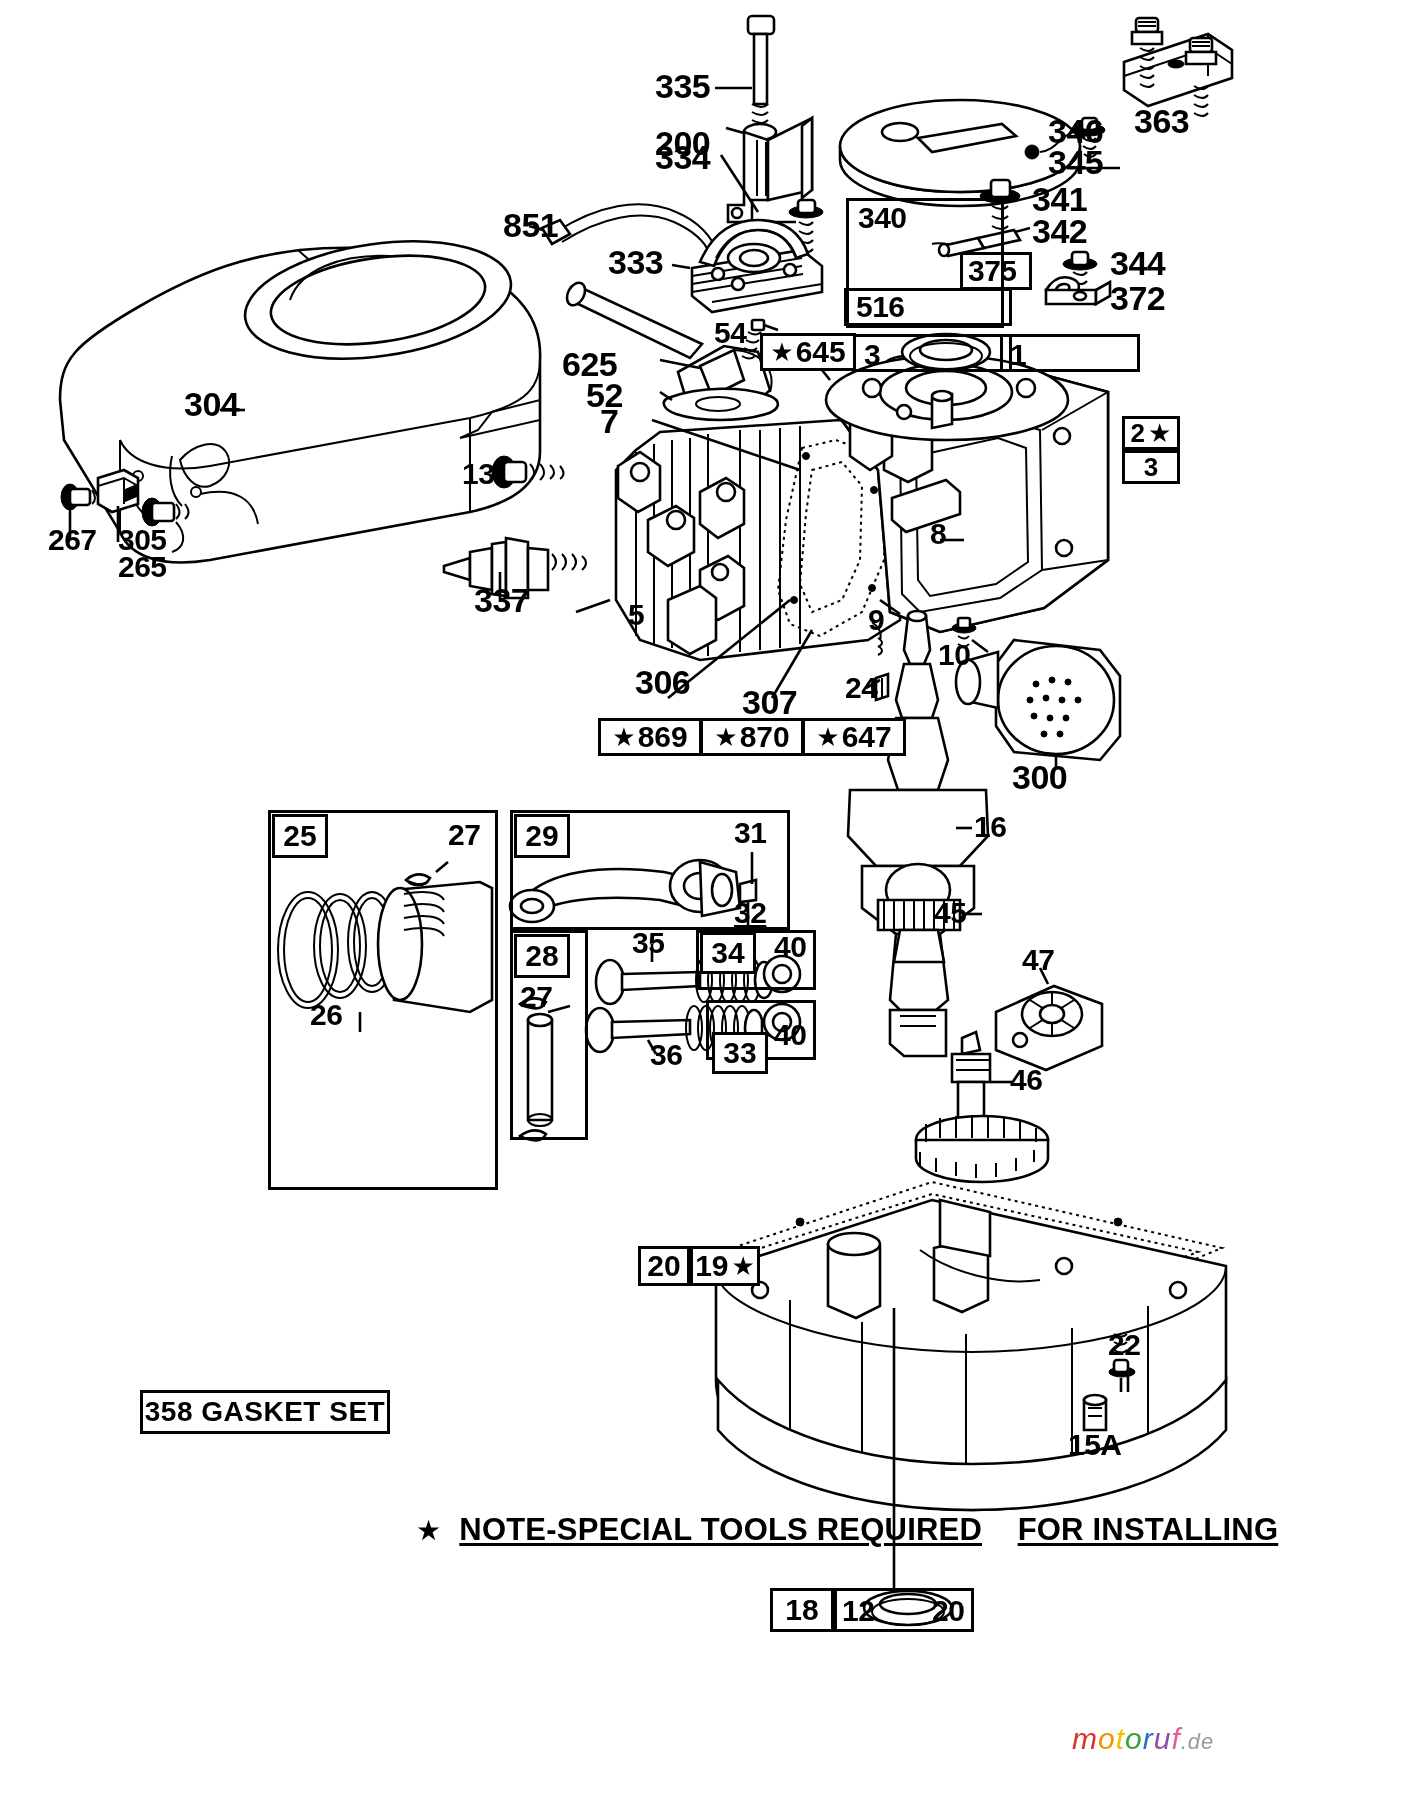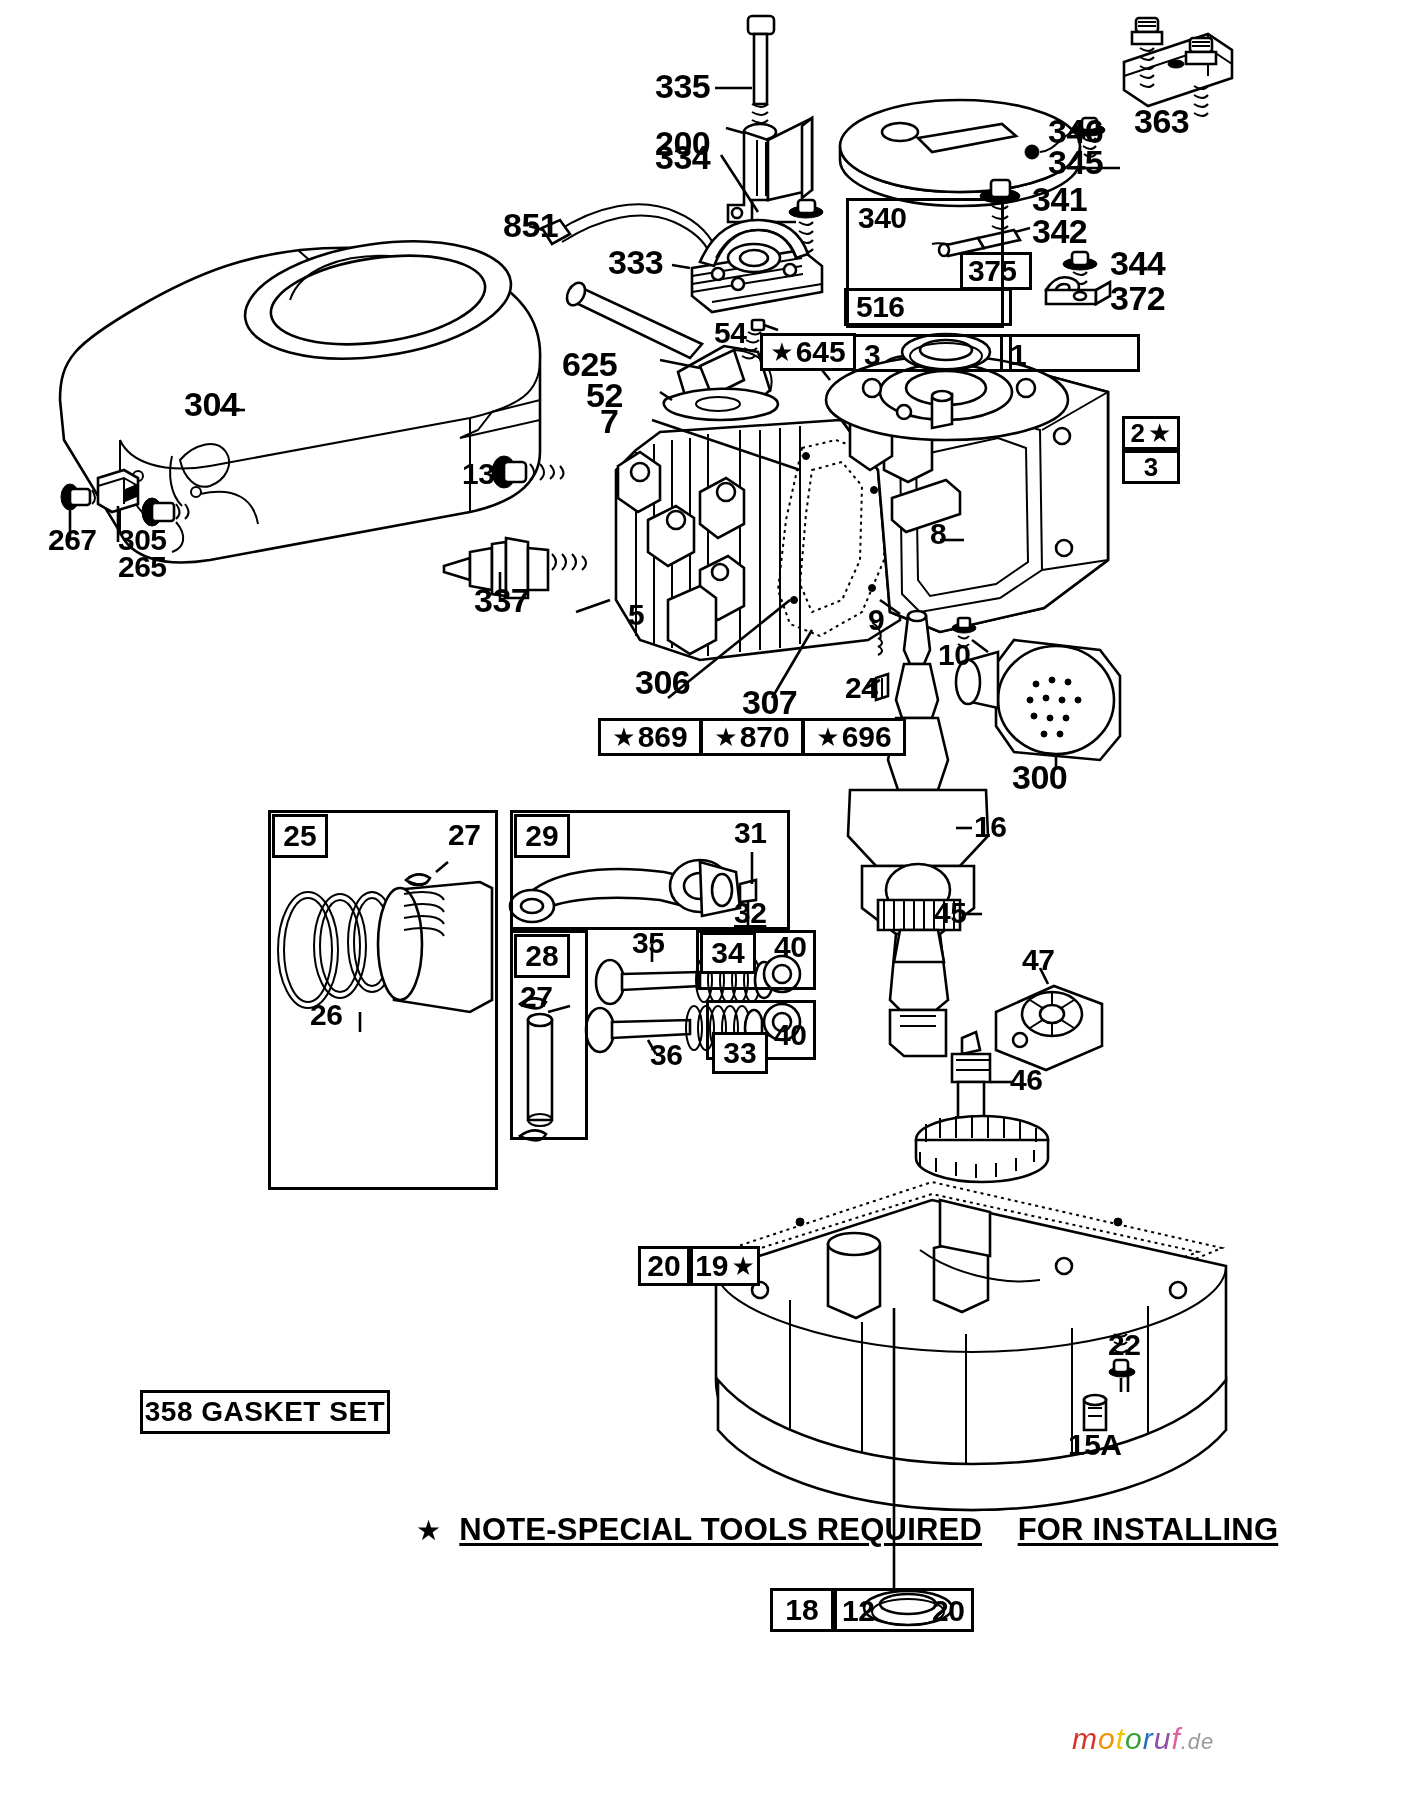--- a/index.html
+++ b/index.html
@@ -586,21 +586,21 @@
   <div class="boxlbl s30" style="left:598px;top:718px;width:104px;height:38px;gap:2px;">
     <span class="star">★</span>
     <span>869</span>
   </div>
   <div class="boxlbl s30" style="left:700px;top:718px;width:104px;height:38px;gap:2px;">
     <span class="star">★</span>
     <span>870</span>
   </div>
   <div class="boxlbl s30" style="left:802px;top:718px;width:104px;height:38px;gap:2px;">
     <span class="star">★</span>
-    <span>696</span>
+    <span>647</span>
   </div>
 
   <div class="boxlbl s30" style="left:638px;top:1246px;width:52px;height:40px;">20</div>
   <div class="boxlbl s30" style="left:690px;top:1246px;width:70px;height:40px;gap:3px;">
     <span>19</span>
     <span class="star">★</span>
   </div>
 
   <div class="boxlbl s30" style="left:770px;top:1588px;width:64px;height:44px;">18</div>
   <div class="grpbox" style="left:834px;top:1588px;width:140px;height:44px;"></div>

